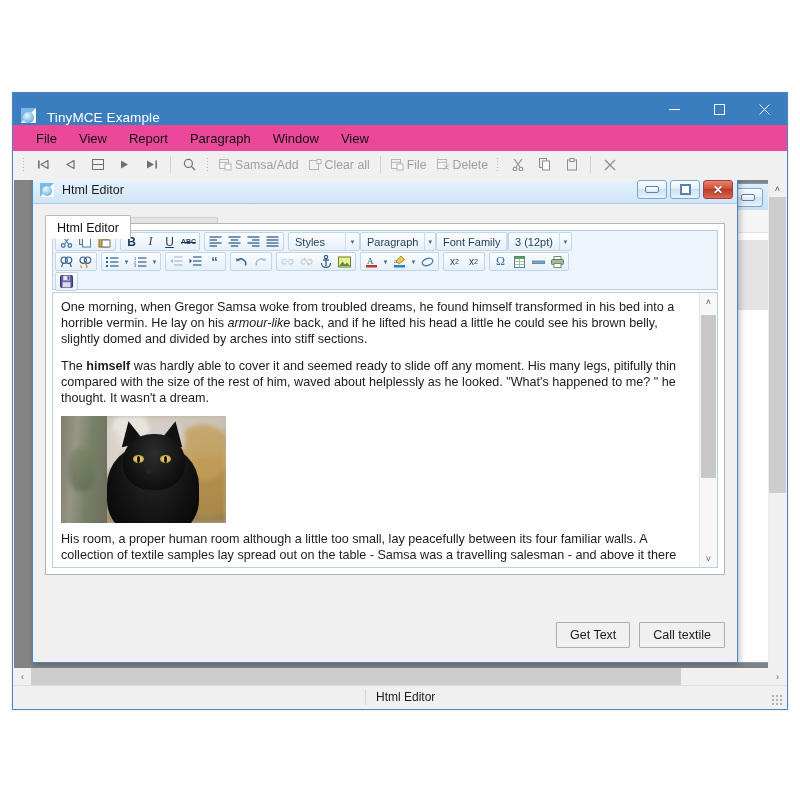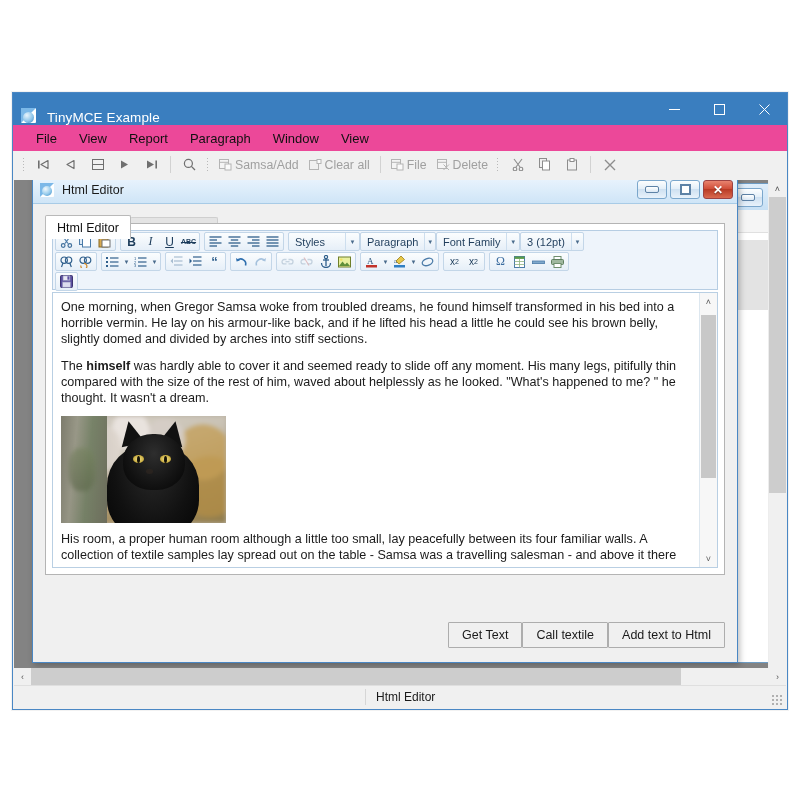--- a/index.html
+++ b/index.html
@@ -131,21 +131,21 @@
   
   #mce-content{
     position:absolute;left:6px;right:6px;top:68px;bottom:6px;
     background:#ffffff;border:1px solid #b9cfe3;box-sizing:border-box;overflow:hidden;
   }
   #mce-text{
     position:absolute;left:0;top:0;right:17px;bottom:0;padding:6px 10px 0 8px;
     font-size:12.6px;line-height:16.2px;color:#1b1b1b;box-sizing:border-box;overflow:hidden;
   }
   #mce-text p{margin:0 0 10px 0;}
-  #mce-text .italic{}
+  #mce-text .italic{font-style:italic;}
   #mce-text .bold{font-weight:bold;}
   #mce-vscroll{position:absolute;right:0;top:0;width:17px;bottom:0;background:#f7f7f7;border-left:1px solid #dde7ef;}
   #mce-vscroll .arr{height:17px;display:flex;align-items:center;justify-content:center;color:#5a5a5a;font-size:9px;}
   #mce-vthumb{position:absolute;left:1px;right:1px;top:22px;height:163px;background:#c8c8c8;}
 
   
   #cat-photo{
     width:165px;height:107px;margin:2px 0 8px 0;position:relative;overflow:hidden;
     background:#b9b1a3;
   }
@@ -175,21 +175,21 @@
     background:radial-gradient(ellipse at 50% 50%,#f4e28a 0%,#c6a93c 70%,#7d6a1d 100%);}
   #cat-photo .eye.l{left:72px;}
   #cat-photo .eye.r{left:99px;}
   #cat-photo .pupil{position:absolute;top:40px;width:3px;height:7px;border-radius:50%;background:#141208;}
   #cat-photo .pupil.l{left:76px;}
   #cat-photo .pupil.r{left:103px;}
   #cat-photo .nose{position:absolute;left:85px;top:53px;width:7px;height:5px;border-radius:40% 40% 60% 60%;background:#2c2420;opacity:.85;}
   #cat-photo .shade{position:absolute;inset:0;background:linear-gradient(to right,rgba(0,0,0,.12),transparent 35%);}
 
   
-  #dlg-buttons{position:absolute;right:12px;bottom:14px;display:flex;}
+  #dlg-buttons{position:absolute;right:12px;bottom:14px;display:flex;gap:9px;}
   .dbtn{
     height:26px;min-width:74px;padding:0 13px;font-size:12.5px;color:#1a1a1a;
     background:#f0f0f0;border:1px solid #adadad;box-sizing:border-box;
     display:flex;align-items:center;justify-content:center;border-radius:1px;
   }
 
   
   #statusbar{
     position:absolute;left:1px;right:1px;bottom:1px;height:22px;background:#f0f0f0;
     border-top:1px solid #dfdfdf;display:flex;align-items:center;
@@ -459,21 +459,21 @@
               </div>
             </div>
             <div class="mce-sel" style="width:72px">
               <span class="lbl">Styles</span>
               <span class="dd">▼</span>
             </div>
             <div class="mce-sel" style="width:76px">
               <span class="lbl">Paragraph</span>
               <span class="dd">▼</span>
             </div>
-            <div class="mce-sel" style="width:84px">
+            <div class="mce-sel" style="width:72px">
               <span class="lbl">Font Family</span>
               <span class="dd">▼</span>
             </div>
             <div class="mce-sel" style="width:64px">
               <span class="lbl">3 (12pt)</span>
               <span class="dd">▼</span>
             </div>
           </div>
 
           <div class="mce-row">
@@ -690,21 +690,20 @@
             <div class="arr">˄</div>
             <div id="mce-vthumb"></div>
             <div class="arr" style="position:absolute;bottom:0;left:0;right:0">˅</div>
           </div>
         </div>
       </div>
 
       <div id="dlg-buttons">
         <div class="dbtn">Get Text</div>
         <div class="dbtn">Call textile</div>
-        <div class="dbtn">Add text to Html</div>
       </div>
     </div>
 
     <div id="mdi-vscroll">
       <div class="arr">˄</div>
       <div id="mdi-vthumb"></div>
       <div class="arr" style="position:absolute;bottom:0;left:0;right:0">˅</div>
     </div>
   </div>
 

